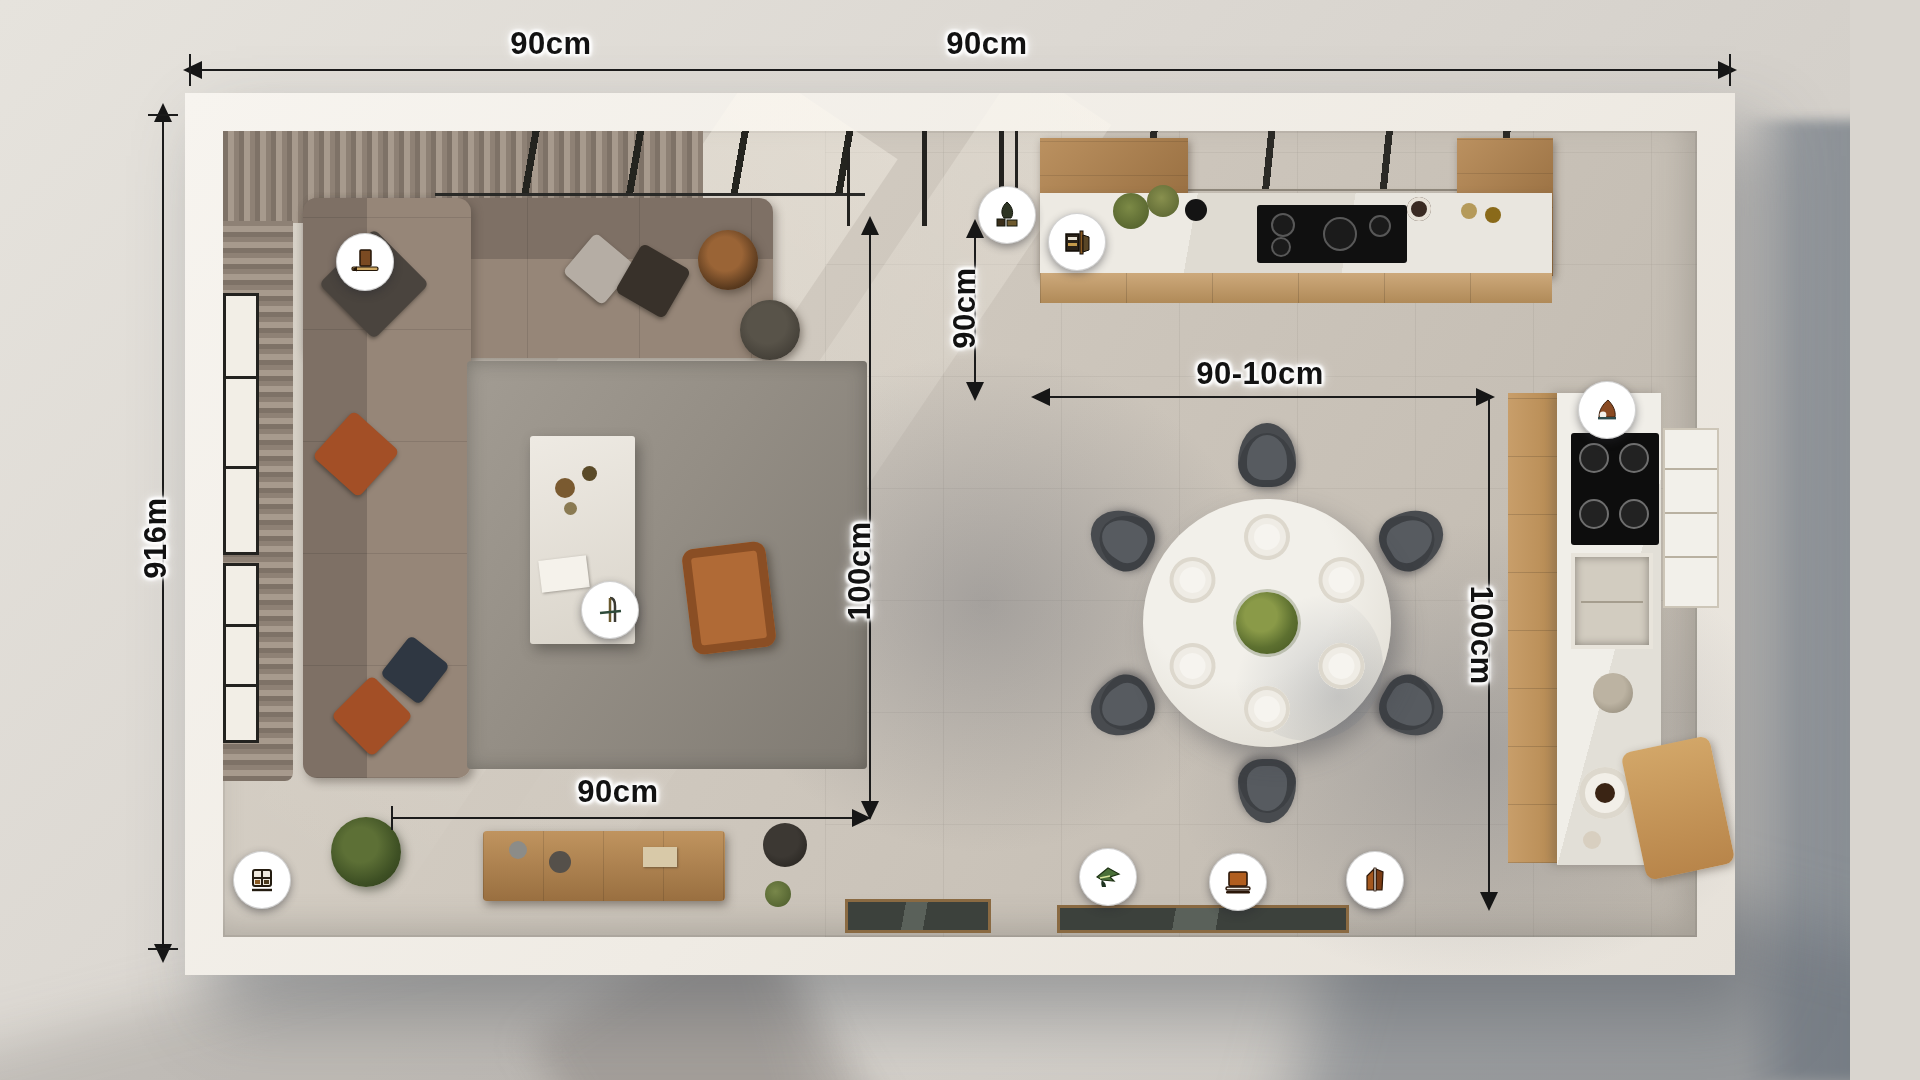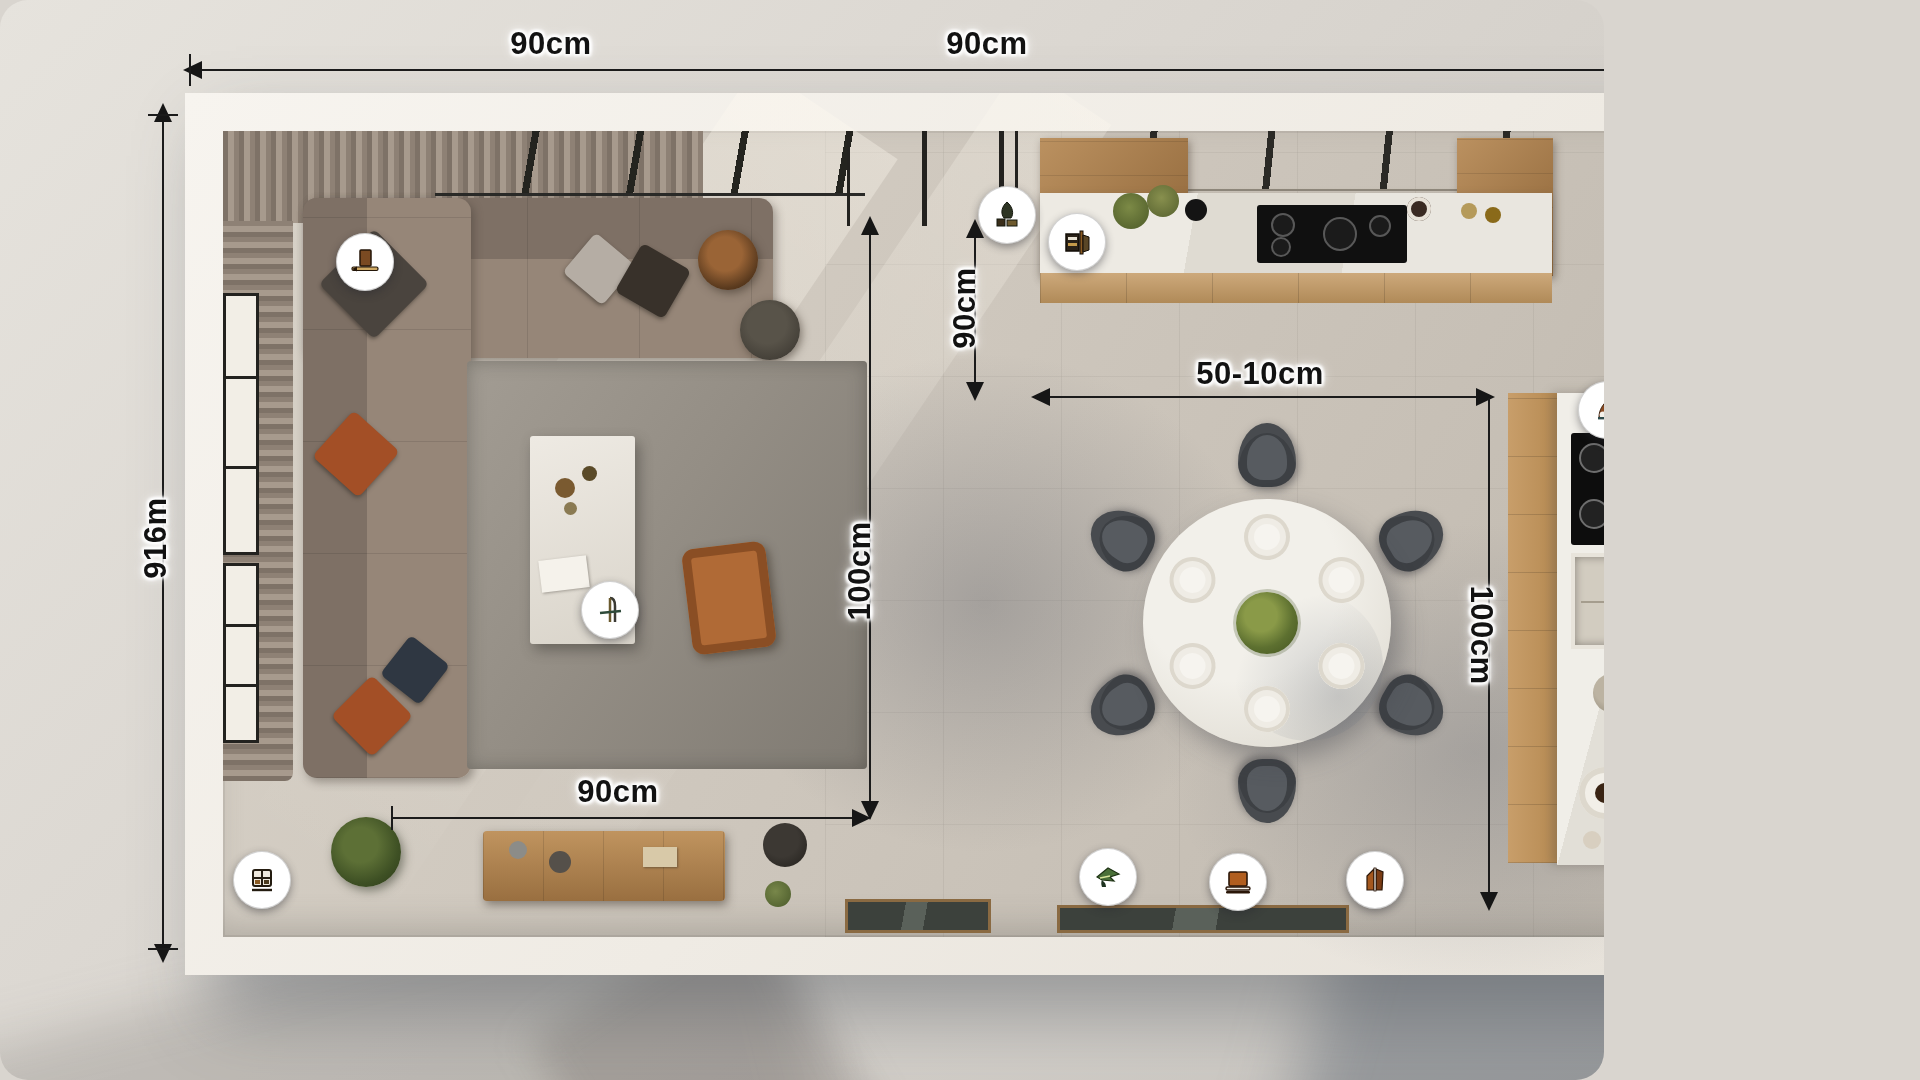--- a/index.html
+++ b/index.html
@@ -1,18 +1,18 @@
 <!DOCTYPE html>
 <html><head>
 <meta charset="utf-8">
 <style>
   html,body{margin:0;padding:0;background:#d9d5cf;overflow:hidden;}
-  .stage{position:relative;width:1604px;height:1080px;overflow:hidden;
+  .stage{position:relative;width:1850px;height:1080px;overflow:hidden;
          background:linear-gradient(135deg,#e6e3dd 0%,#dcd8d2 38%,#d3cfc9 70%,#c9c6c1 100%);
-         font-family:"Liberation Sans",sans-serif;border-radius:28px;}
+         font-family:"Liberation Sans",sans-serif;}
   
   .sh{position:absolute;pointer-events:none;}
   .sh-right{left:1742px;top:120px;width:200px;height:960px;
             background:linear-gradient(90deg,rgba(104,114,126,0) 0,rgba(104,114,126,.58) 55px,rgba(92,102,114,.72) 100%);
             filter:blur(6px);}
   .sh-br{left:1280px;top:930px;width:1000px;height:560px;transform:rotate(16deg);
          background:rgba(100,108,118,.5);filter:blur(34px);}
   .sh-bl{left:-80px;top:960px;width:900px;height:420px;transform:rotate(-14deg);
          background:rgba(120,116,110,.28);filter:blur(26px);}
   .sh-bm{left:620px;top:940px;width:260px;height:420px;transform:rotate(-32deg);
@@ -353,21 +353,21 @@
   <div class="dim-label rot-ccw" style="left:156px;top:538px;">916m</div>
 
   <div class="dline" style="left:974px;top:232px;width:2px;height:156px;"></div>
   <div class="arr u" style="left:966px;top:219px;"></div>
   <div class="arr d" style="left:966px;top:382px;"></div>
   <div class="dim-label rot-ccw" style="left:965px;top:308px;">90cm</div>
 
   <div class="dline" style="left:1038px;top:396px;width:450px;height:2px;"></div>
   <div class="arr l" style="left:1031px;top:388px;"></div>
   <div class="arr r" style="left:1476px;top:388px;"></div>
-  <div class="dim-label cx" style="left:1260px;top:356px;">50-10cm</div>
+  <div class="dim-label cx" style="left:1260px;top:356px;">90-10cm</div>
 
   <div class="dline" style="left:869px;top:229px;width:2px;height:578px;"></div>
   <div class="arr u" style="left:861px;top:216px;"></div>
   <div class="arr d" style="left:861px;top:801px;"></div>
   <div class="dim-label rot-ccw" style="left:860px;top:571px;">100cm</div>
 
   <div class="dline" style="left:1488px;top:398px;width:2px;height:500px;"></div>
   <div class="arr d" style="left:1480px;top:892px;"></div>
   <div class="dim-label rot-cw" style="left:1481px;top:635px;">100cm</div>
 

